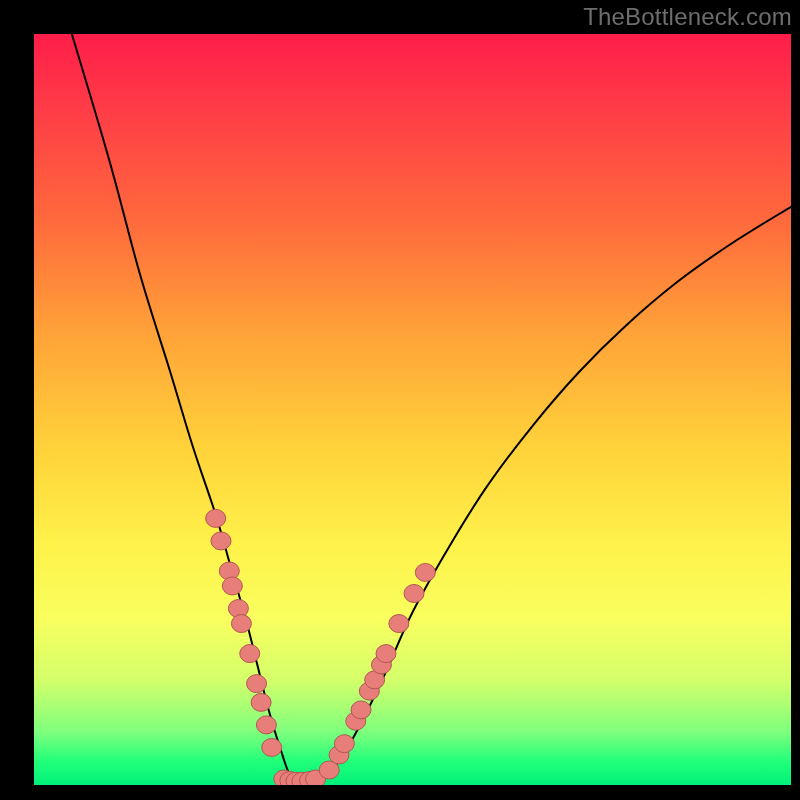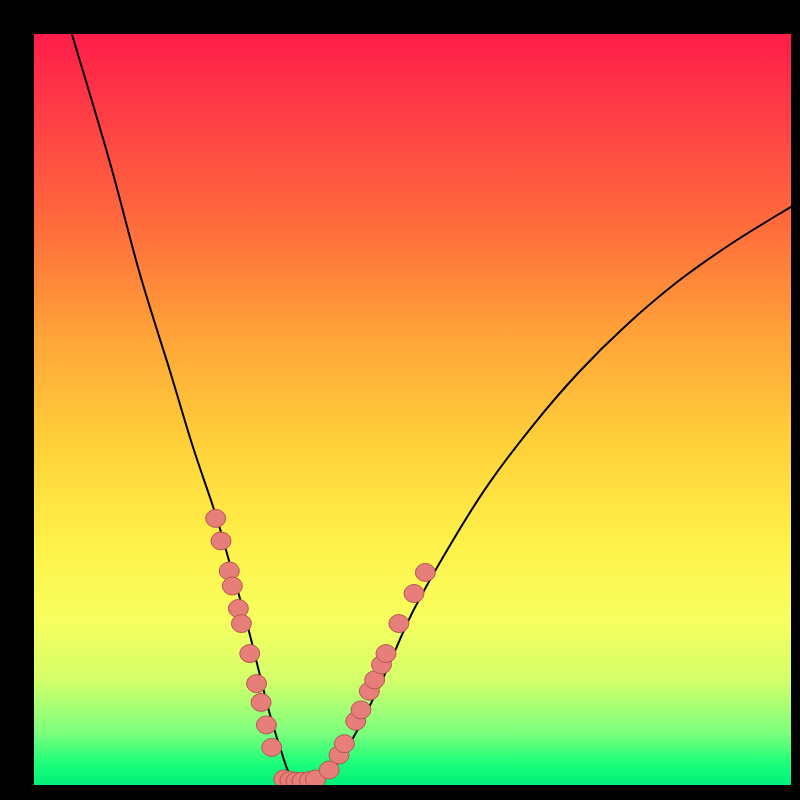--- a/index.html
+++ b/index.html
@@ -81,13 +81,14 @@
         <ellipse cx="327.02400000000006" cy="675.9" rx="10" ry="9" fill="#e77e7a" stroke="#b25651" stroke-width="1"></ellipse>
         <ellipse cx="335.35099999999994" cy="657.125" rx="10" ry="9" fill="#e77e7a" stroke="#b25651" stroke-width="1"></ellipse>
         <ellipse cx="340.65000000000003" cy="645.86" rx="10" ry="9" fill="#e77e7a" stroke="#b25651" stroke-width="1"></ellipse>
         <ellipse cx="347.46299999999997" cy="630.84" rx="10" ry="9" fill="#e77e7a" stroke="#b25651" stroke-width="1"></ellipse>
         <ellipse cx="352.005" cy="619.575" rx="10" ry="9" fill="#e77e7a" stroke="#b25651" stroke-width="1"></ellipse>
         <ellipse cx="364.874" cy="589.535" rx="10" ry="9" fill="#e77e7a" stroke="#b25651" stroke-width="1"></ellipse>
         <ellipse cx="380.014" cy="559.495" rx="10" ry="9" fill="#e77e7a" stroke="#b25651" stroke-width="1"></ellipse>
         <ellipse cx="391.369" cy="538.467" rx="10" ry="9" fill="#e77e7a" stroke="#b25651" stroke-width="1"></ellipse>
       </svg>
   </div>
+  <div class="watermark" id="watermark" style="right: 8px; top: 3px;">TheBottleneck.com</div>
 </div>
 
 </body></html>

